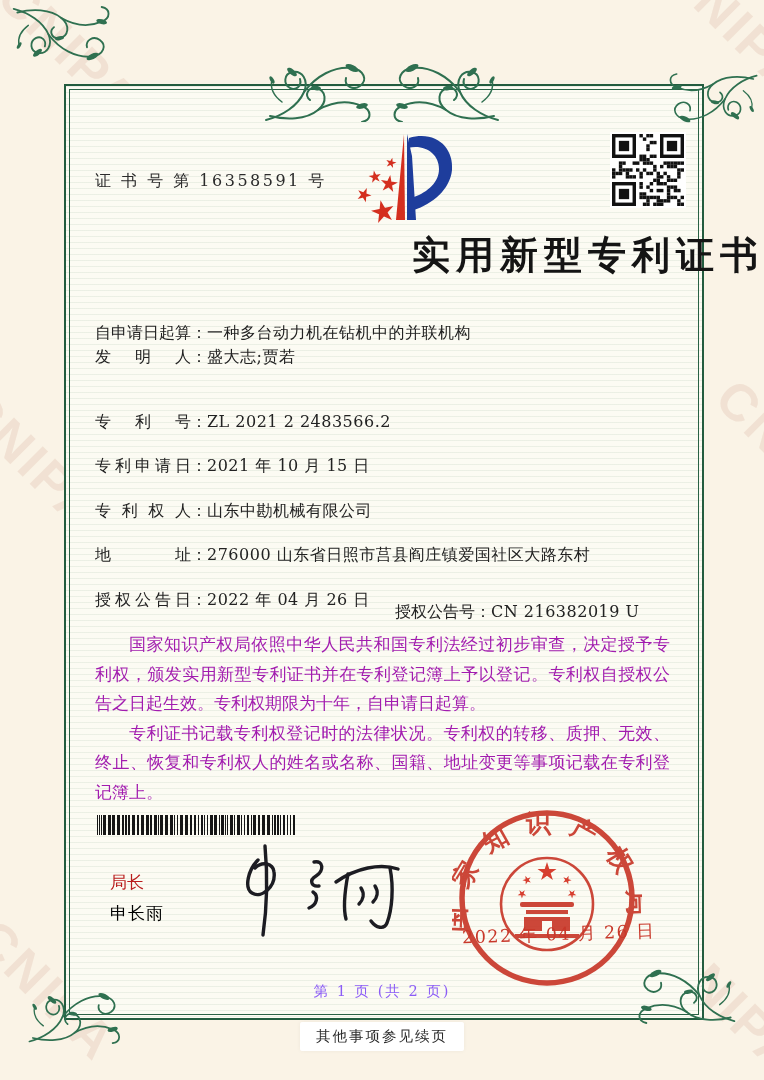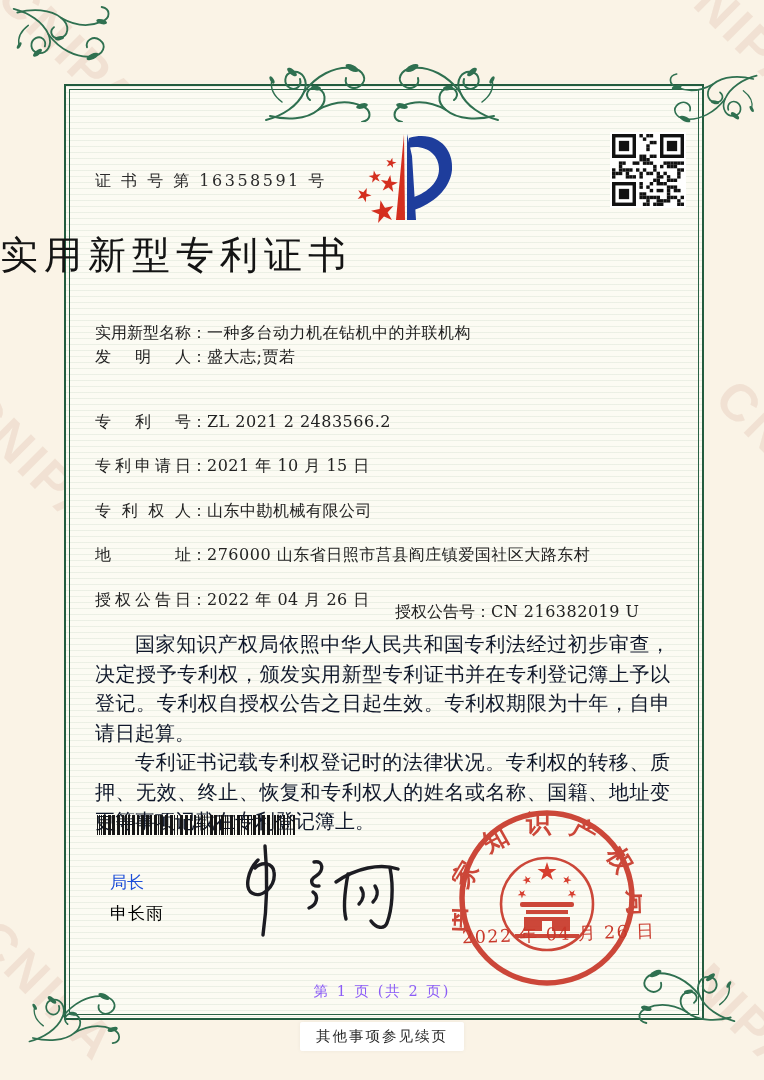--- a/index.html
+++ b/index.html
@@ -17,37 +17,37 @@
   .frame{position:absolute;left:64px;top:84px;width:636px;height:932px;
          border:2px solid #235c3f;background:
            repeating-linear-gradient(180deg, rgba(150,180,155,0.16) 0 1px, rgba(0,0,0,0) 1px 6px),
            #fcfbf3;}
   .frame-inner{position:absolute;left:3px;top:3px;right:3px;bottom:3px;border:1px solid #2a6245;}
 
   .orn{position:absolute;pointer-events:none;}
 
   
   .certno{position:absolute;left:95px;top:131px;font-size:16px;letter-spacing:2.5px;color:#2b2b2b;margin-top:40px;}
-  .title{position:absolute;left:0;top:230px;width:100%;text-align:left;
-         font-size:38px;font-weight:normal;letter-spacing:6px;color:#141414;}
+  .title{position:absolute;left:0;top:230px;width:100%;text-align:right;
+         font-size:38px;font-weight:bold;letter-spacing:6px;color:#141414;}
 
   .frow{position:absolute;left:95px;width:578px;font-size:16px;color:#222;}
   .flabel{display:inline-block;width:96px;text-align:justify;text-align-last:justify;vertical-align:top;}
   .fcolon{display:inline-block;vertical-align:top;}
   .fvalue{display:inline-block;margin-left:0;vertical-align:top;letter-spacing:0.5px;}
   .pair2{position:absolute;left:300px;top:12px;}
   .pair2 .flabel{width:80px;}
 
-  .paras{position:absolute;left:95px;top:630px;width:575px;font-size:20px;line-height:29.5px;
-         color:#0f172a;text-align:justify;}
+  .paras{position:absolute;left:95px;top:630px;width:575px;font-size:17px;line-height:29.5px;
+         color:#a21caf;text-align:justify;}
   .paras p{margin:0;text-indent:2em;}
 
   .barcode{position:absolute;left:97px;top:815px;}
 
-  .sig-title{position:absolute;left:110px;top:871px;font-size:17px;color:#1d4ed8;text-align:center;}
+  .sig-title{position:absolute;left:110px;top:871px;font-size:17px;color:#b91c1c;text-align:center;}
   .sig-name{position:absolute;left:110px;top:902px;font-size:17px;color:#000000;letter-spacing:1px;}
   .sig-script{position:absolute;left:218px;top:838px;}
 
   .seal{position:absolute;left:452px;top:806px;}
   .seal-date{position:absolute;left:462px;top:922px;font-size:17.5px;color:#c8382a;
              letter-spacing:1.5px;transform:rotate(-2deg);white-space:nowrap;}
 
   .pageinfo{position:absolute;left:0;top:982px;width:100%;text-align:center;
             font-size:14.5px;letter-spacing:2px;color:#8b5cf6;}
   .contnote{position:absolute;left:50%;top:1022px;transform:translateX(-50%);
@@ -257,21 +257,21 @@
       <rect x="51" y="3.4" width="17" height="17" fill="#fff"></rect>
       <rect x="54.4" y="6.8" width="10.2" height="10.2" fill="#111"></rect>
       <rect x="0" y="47.6" width="23.8" height="23.8" fill="#111"></rect>
       <rect x="3.4" y="51" width="17" height="17" fill="#fff"></rect>
       <rect x="6.8" y="54.4" width="10.2" height="10.2" fill="#111"></rect>
     </svg>
 
   <div class="title">实用新型专利证书</div>
 
   <div class="frow" style="top:323px">
-    <span class="flabel">实用新型名称</span><span class="fcolon">：</span><span class="fvalue">一种多台动力机在钻机中的并联机构</span>
+    <span class="flabel">自申请日起算</span><span class="fcolon">：</span><span class="fvalue">一种多台动力机在钻机中的并联机构</span>
   </div>
   <div class="frow" style="top:347px">
     <span class="flabel">发明人</span><span class="fcolon">：</span><span class="fvalue">盛大志;贾若</span>
   </div>
   <div class="frow" style="top:412px">
     <span class="flabel">专利号</span><span class="fcolon">：</span><span class="fvalue">ZL 2021 2 2483566.2</span>
   </div>
   <div class="frow" style="top:456px">
     <span class="flabel">专利申请日</span><span class="fcolon">：</span><span class="fvalue">2021 年 10 月 15 日</span>
   </div>

